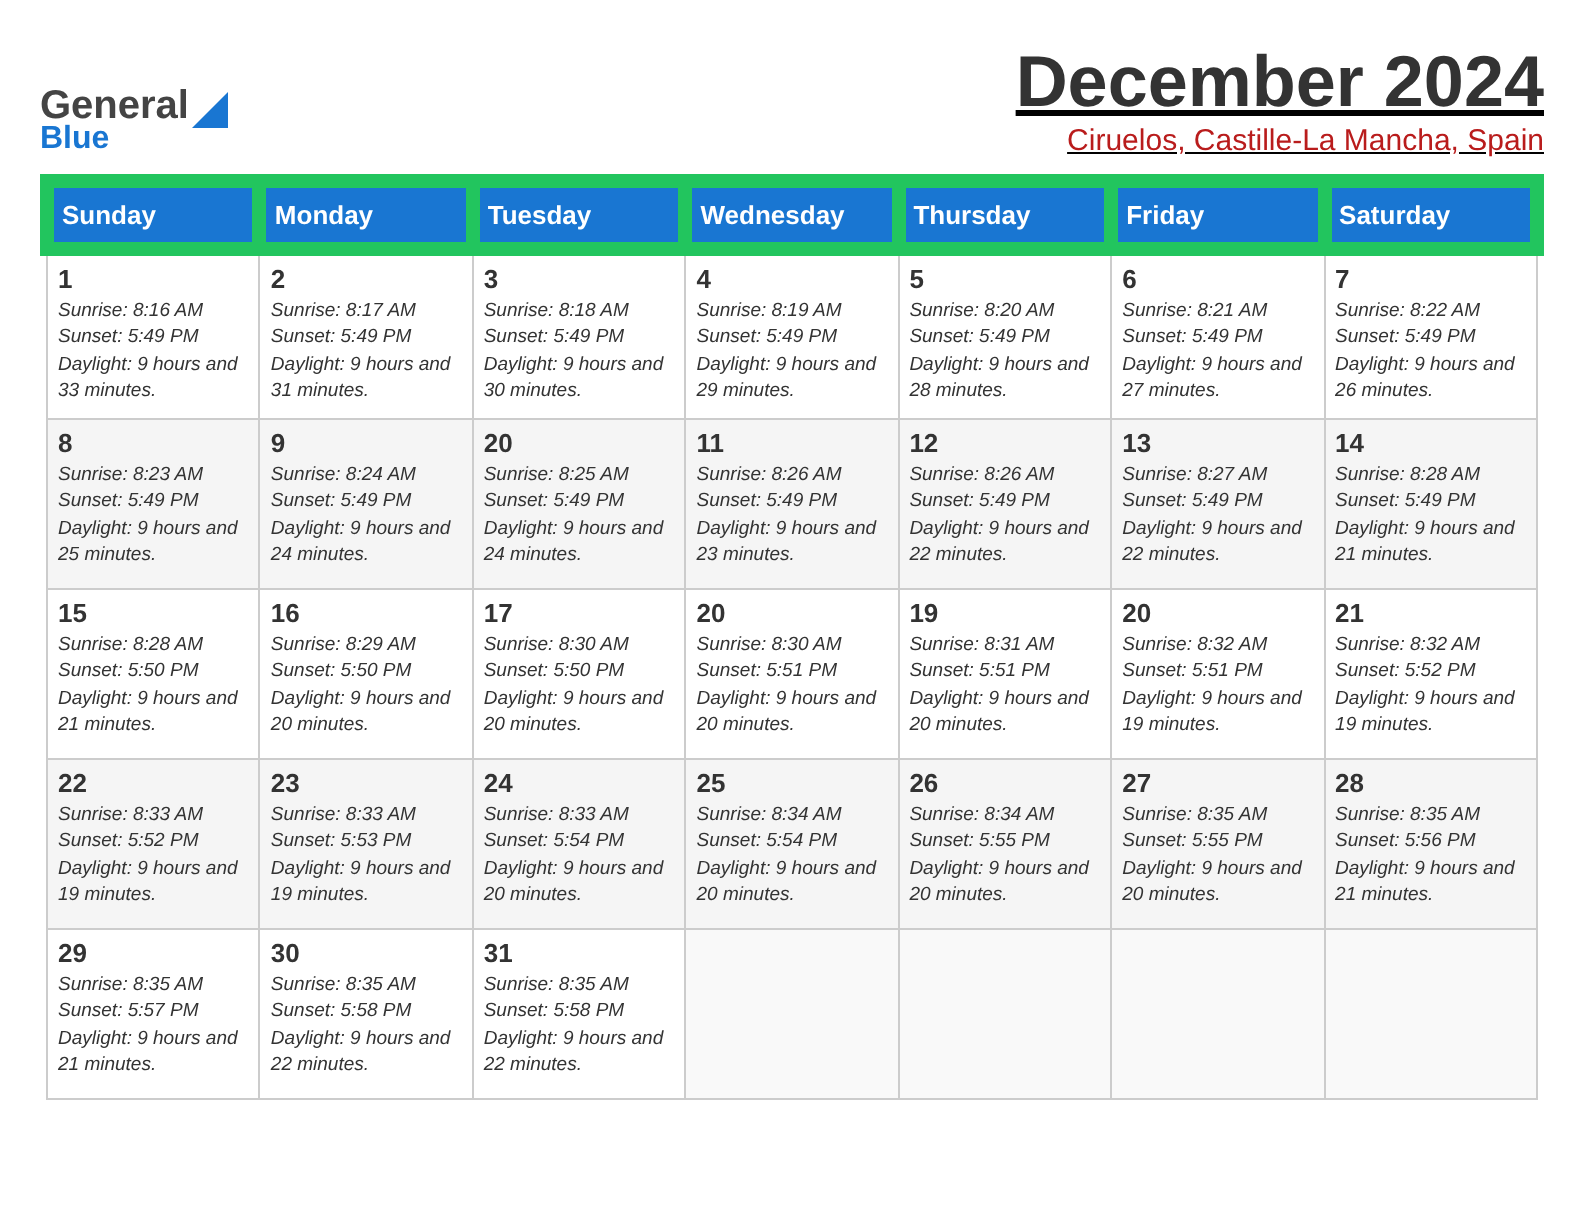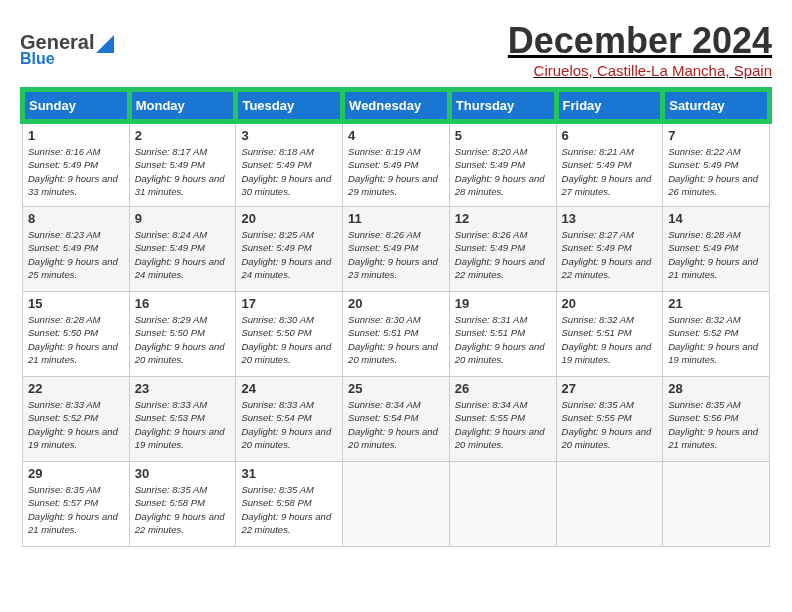--- a/index.html
+++ b/index.html
@@ -6,40 +6,40 @@
     body {
       font-family: Arial, sans-serif;
       background: #fff;
       width: 792px;
       min-height: 612px;
       padding: 20px;
     }
     .header {
       display: flex;
       justify-content: space-between;
-      align-items: center;
+      align-items: flex-end;
       margin-bottom: 8px;
     }
     .title-block {
       text-align: right;
       text-decoration: underline;
     }
     .calendar {
       width: 100%;
       border-collapse: collapse;
       margin-top: 4px;
     }
     .calendar th {
       background: #1976D2;
       color: #fff;
       font-size: 13px;
       font-weight: bold;
       padding: 6px 4px;
       text-align: left;
-      border: 5px solid #22c55e;
+      border: 7px solid #22c55e;
     }
     .calendar td {
       vertical-align: top;
       border: 1px solid #ccc;
       padding: 4px 5px;
       width: calc(100% / 7);
       font-size: 10px;
       color: #333;
       height: 85px;
       background: #fff;

